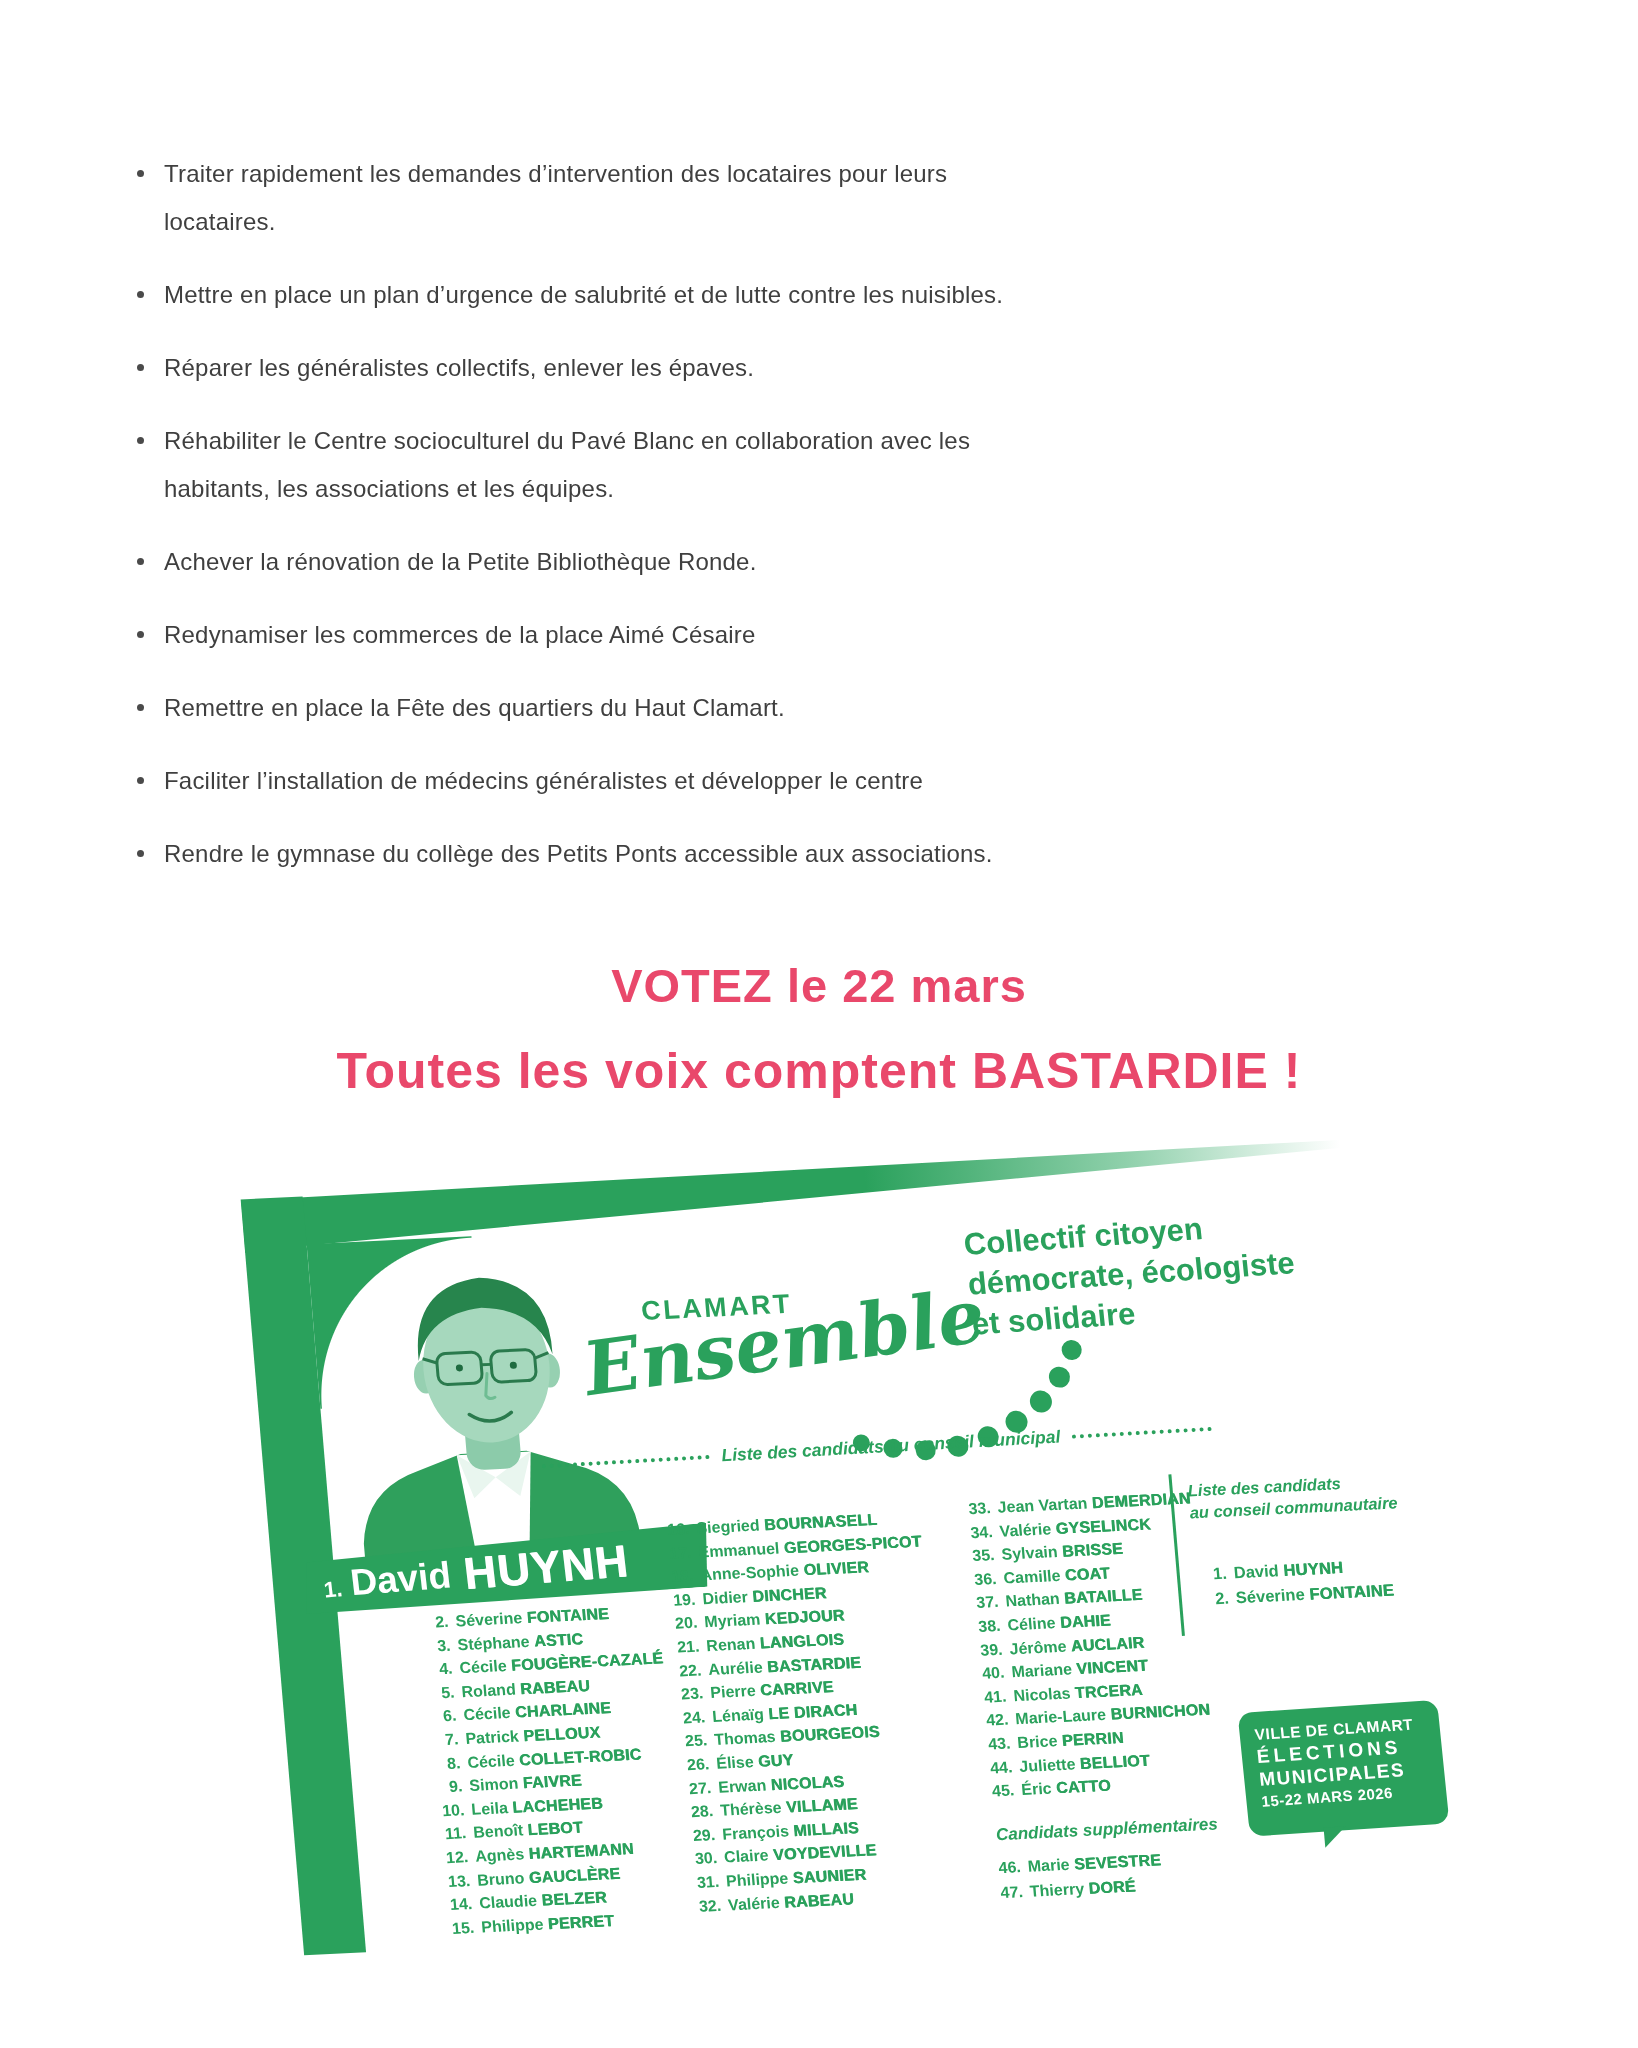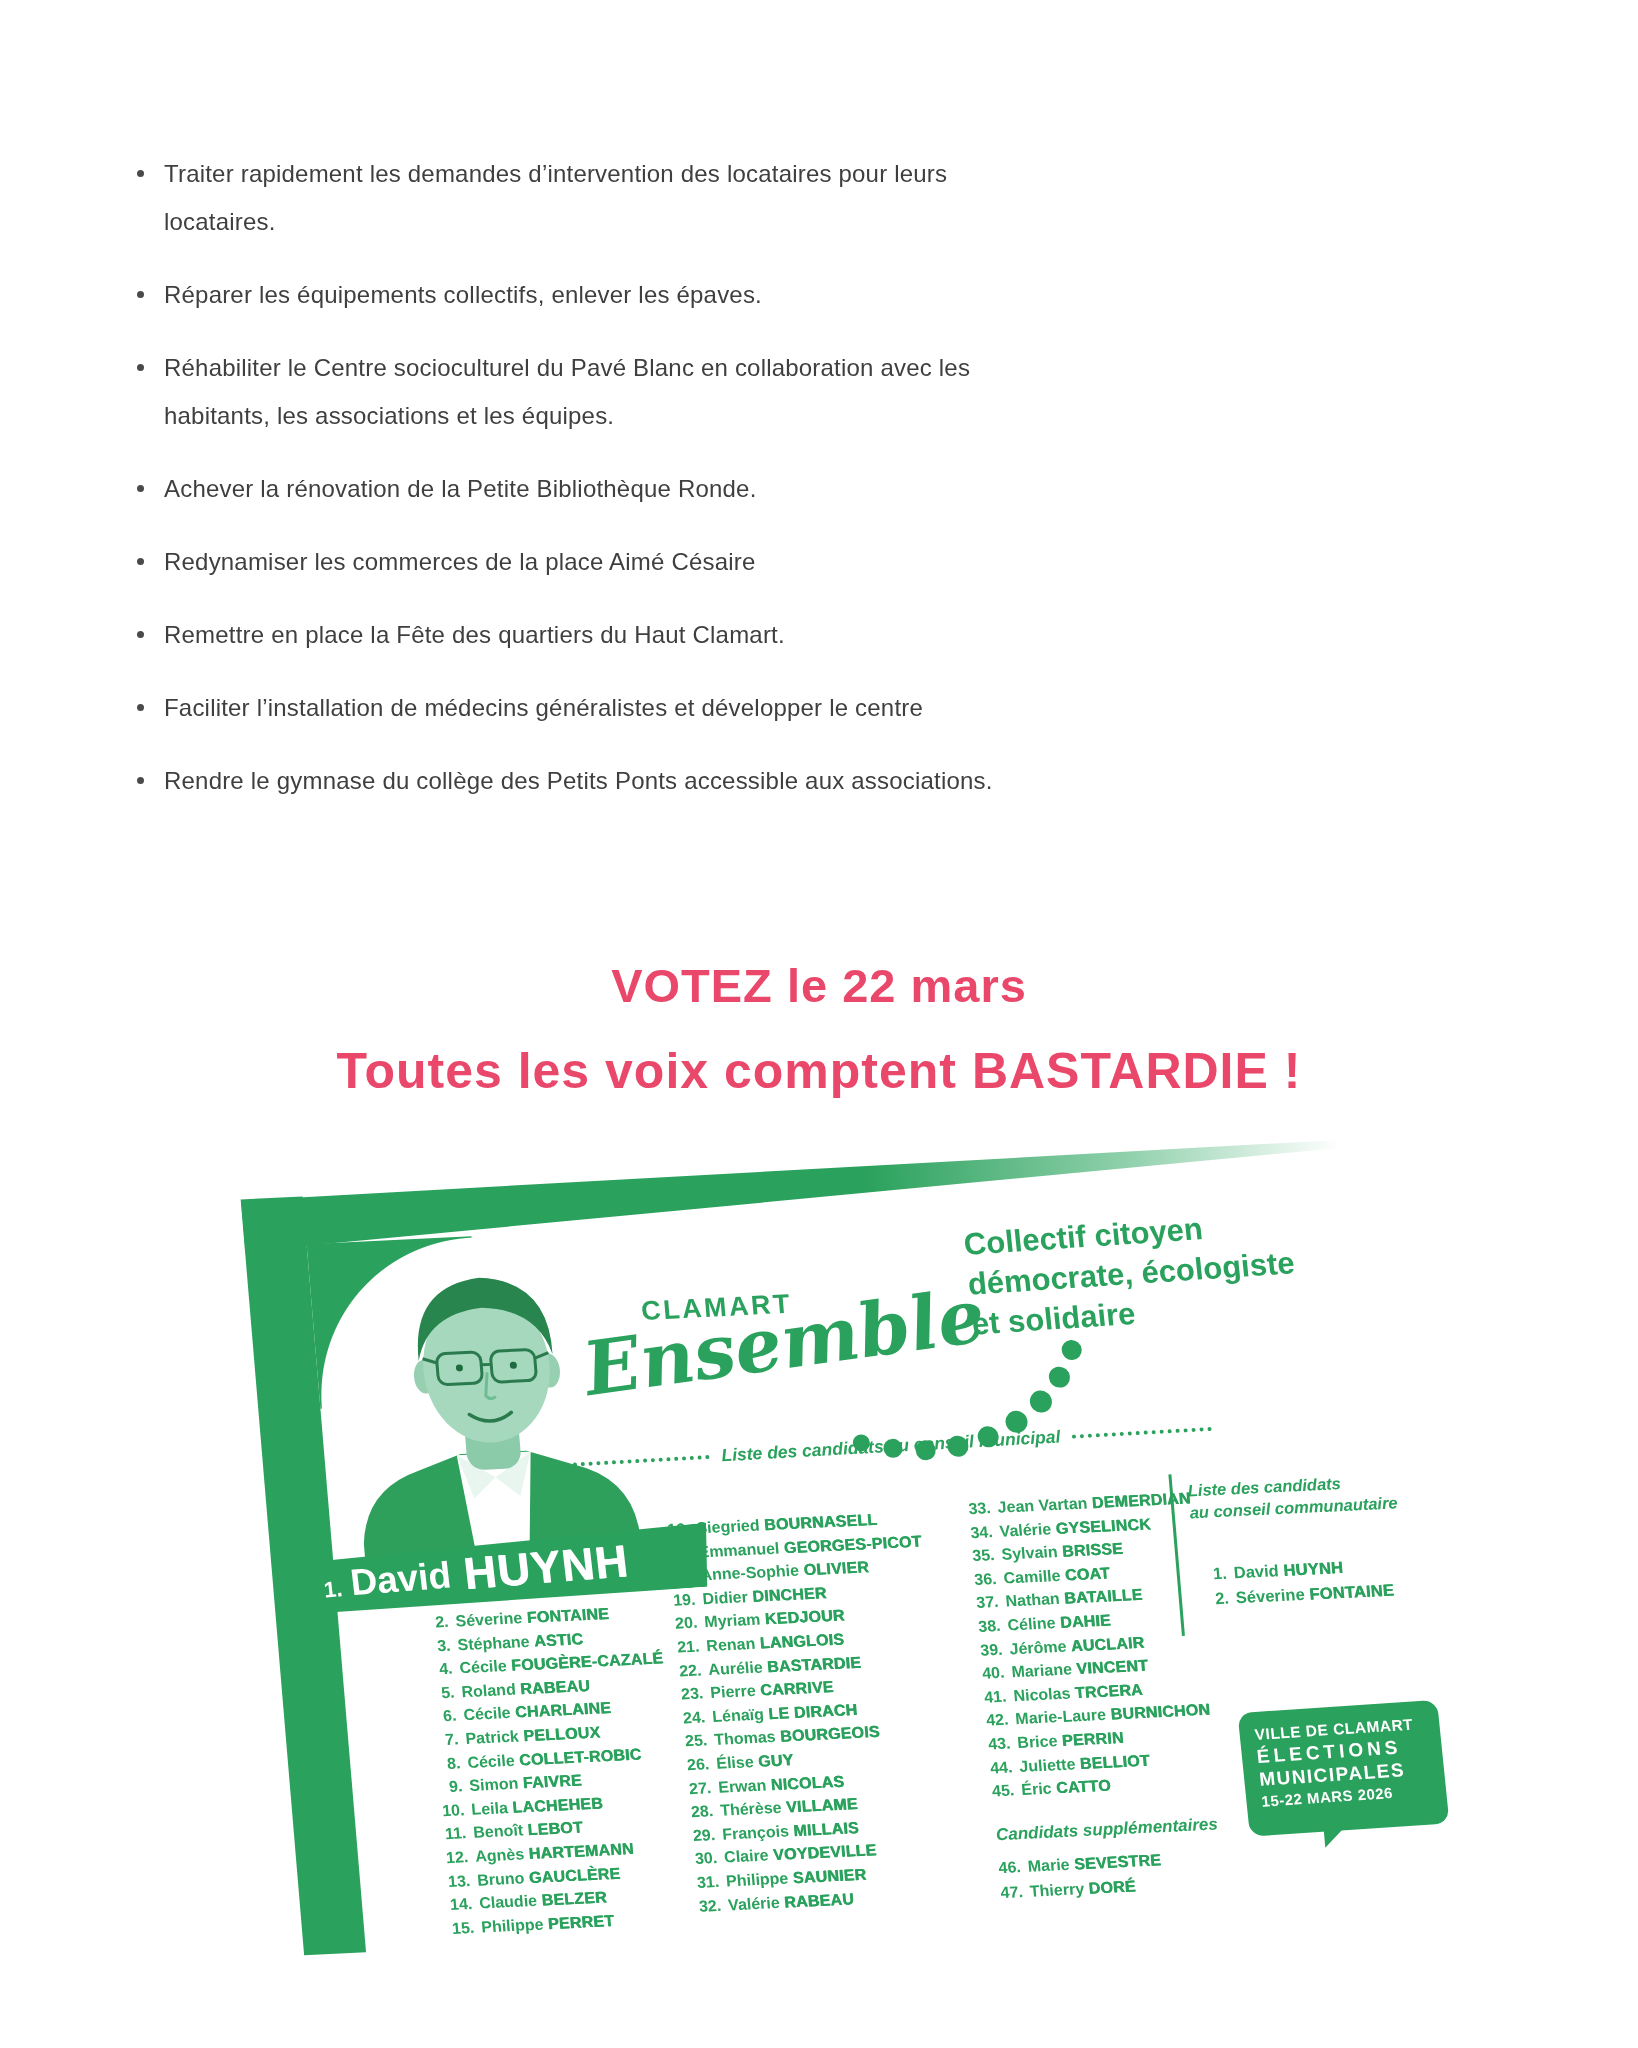--- a/index.html
+++ b/index.html
@@ -78,23 +78,27 @@
 </head>
 <body>
 
 <ul class="bullets">
 
     <li>
       <span class="bline">Traiter rapidement les demandes d’intervention des locataires pour leurs</span>
       <span class="bline">locataires.</span>
     </li>
 
-
-    <li>
-      <span class="bline">Réparer les équipements collectifs, enlever les épaves.</span>
+    <li>
+      <span class="bline">Mettre en place un plan d’urgence de salubrité et de lutte contre les nuisibles.</span>
+      <span class="bline"></span>
+    </li>
+
+    <li>
+      <span class="bline">Réparer les généralistes collectifs, enlever les épaves.</span>
       <span class="bline"></span>
     </li>
 
     <li>
       <span class="bline">Réhabiliter le Centre socioculturel du Pavé Blanc en collaboration avec les</span>
       <span class="bline">habitants, les associations et les équipes.</span>
     </li>
 
     <li>
       <span class="bline">Achever la rénovation de la Petite Bibliothèque Ronde.</span>

